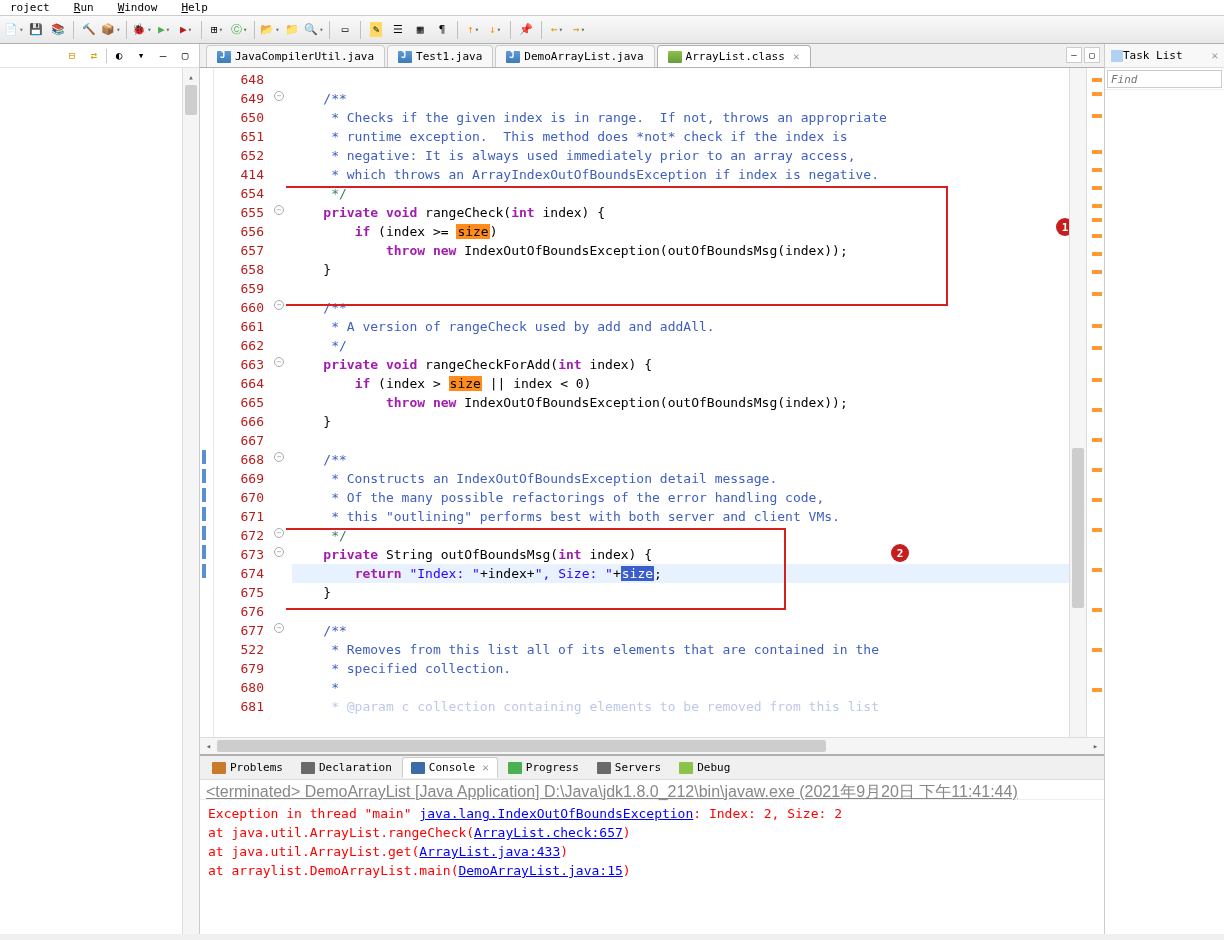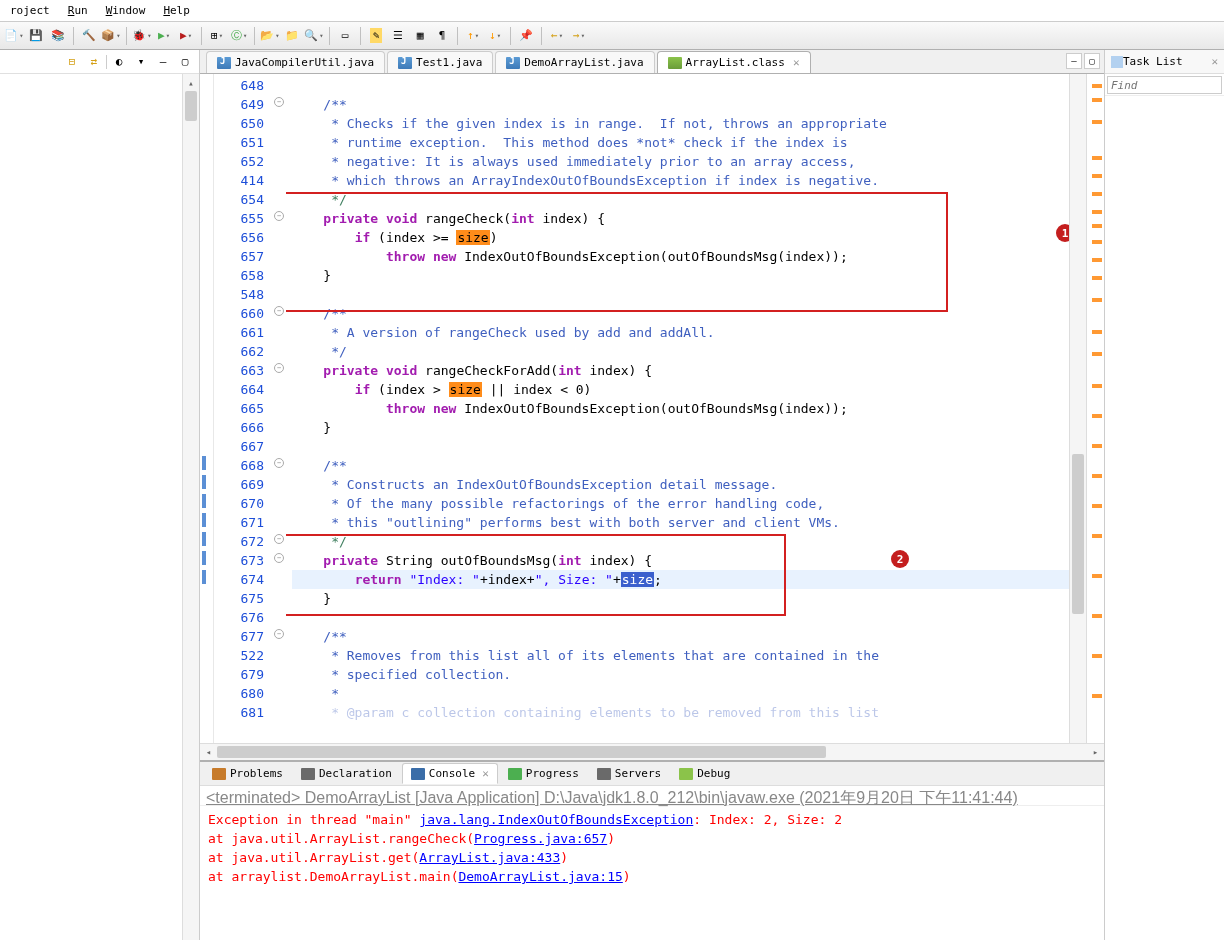--- a/index.html
+++ b/index.html
@@ -1,18 +1,18 @@
 <!DOCTYPE html>
 <html><head>
 <meta charset="utf-8">
 <style>
 * { margin: 0; padding: 0; box-sizing: border-box; font-family: "Microsoft YaHei", "Consolas", monospace; }
 body { background: #f0f0f0; font-size: 12px; overflow: hidden; width: 1224px; height: 940px; }
 
-.menubar { background: #fff; height: 22px; border-bottom: 1px solid #ccc; display: flex; align-items: center; padding-left: 2px; gap: 2px; font-family: Tahoma, sans-serif; font-size: 11px; }
+.menubar { background: #fff; height: 16px; border-bottom: 1px solid #ccc; display: flex; align-items: center; padding-left: 2px; gap: 8px; font-family: Tahoma, sans-serif; font-size: 11px; }
 .menubar span { padding: 2px 8px; cursor: pointer; }
 .menubar span u { text-decoration: underline; }
 
 .toolbar { background: linear-gradient(#fafafa, #e8e8e8); height: 28px; border-bottom: 1px solid #b0b0b0; display: flex; align-items: center; padding: 0 4px; gap: 2px; }
 .tbtn { width: 20px; height: 20px; display: inline-flex; align-items: center; justify-content: center; cursor: pointer; border-radius: 2px; }
 .tsep { width: 1px; height: 18px; background: #c0c0c0; margin: 0 3px; }
 .tico { font-size: 11px; }
 .drop::after { content: "▾"; font-size: 7px; margin-left: 1px; color: #666; }
 
 .main-area { display: flex; height: calc(100% - 50px); }
@@ -29,21 +29,21 @@
 .tab.active { background: #fff; border-color: #b0b0b0; }
 .tab-ico { width: 14px; height: 12px; display: inline-block; }
 .jico { background: linear-gradient(#5b9bd5, #3d7ab8); border-radius: 1px; position: relative; }
 .jico::after { content: "J"; position: absolute; top: -1px; left: 3px; font-size: 9px; color: #fff; font-weight: bold; }
 .cico { background: linear-gradient(#8bc34a, #6a9c3a); border-radius: 1px; }
 .tab .x { font-size: 11px; color: #999; margin-left: 4px; }
 .tabs-right { position: absolute; right: 4px; top: 3px; display: flex; gap: 2px; }
 .tabs-right span { width: 16px; height: 16px; border: 1px solid #ccc; display: inline-flex; align-items: center; justify-content: center; font-size: 9px; background: #fff; cursor: pointer; }
 
 .editor-wrap { flex: 1; display: flex; position: relative; min-height: 0; }
-.line-numbers { width: 58px; background: #fff; text-align: right; padding: 2px 8px 2px 2px; color: #1d4ed8; font-family: Consolas, monospace; font-size: 13px; line-height: 19px; user-select: none; }
+.line-numbers { width: 58px; background: #fff; text-align: right; padding: 2px 8px 2px 2px; color: #b91c1c; font-family: Consolas, monospace; font-size: 13px; line-height: 19px; user-select: none; }
 .fold-col { width: 14px; background: #fff; position: relative; }
 .fold-mark { position: absolute; left: 2px; width: 10px; height: 10px; background: #fff; border: 1px solid #aaa; border-radius: 50%; font-size: 7px; text-align: center; line-height: 8px; color: #888; }
 .ann-col { width: 14px; background: #fff; border-right: 1px solid #e8e8e8; position: relative; }
 .ann-mark { position: absolute; left: 2px; width: 4px; height: 14px; background: #5b8fd5; }
 
 .code { flex: 1; padding: 2px 6px; font-family: Consolas, monospace; font-size: 13px; line-height: 19px; white-space: pre; overflow: hidden; position: relative; }
 .code-line { height: 19px; }
 .kw { color: #a21caf; font-weight: bold; }
 .com { color: #3f5fbf; }
 .comg { color: #3f7f5f; }
@@ -244,21 +244,21 @@
           <div>649</div>
           <div>650</div>
           <div>651</div>
           <div>652</div>
           <div>414</div>
           <div>654</div>
           <div>655</div>
           <div>656</div>
           <div>657</div>
           <div>658</div>
-          <div>548</div>
+          <div>659</div>
           <div>660</div>
           <div>661</div>
           <div>662</div>
           <div>663</div>
           <div>664</div>
           <div>665</div>
           <div>666</div>
           <div>667</div>
           <div>668</div>
           <div>669</div>
@@ -349,21 +349,21 @@
             <span>Servers</span>
           </div>
           <div class="btab">
             <span class="bico" style="background:#8bc34a"></span>
             <span>Debug</span>
           </div>
         </div>
       <div class="term-line">&lt;terminated&gt; DemoArrayList [Java Application] D:\Java\jdk1.8.0_212\bin\javaw.exe (2021年9月20日 下午11:41:44)</div>
       <div class="console" id="console">
           <div><span class="cred">Exception in thread "main" </span><span class="cred clink">java.lang.IndexOutOfBoundsException</span><span class="cred">: Index: 2, Size: 2</span></div>
-          <div>        <span class="cred">at java.util.ArrayList.rangeCheck(</span><span class="clink">Progress.java:657</span><span class="cred">)</span></div>
+          <div>        <span class="cred">at java.util.ArrayList.rangeCheck(</span><span class="clink">ArrayList.check:657</span><span class="cred">)</span></div>
           <div>        <span class="cred">at java.util.ArrayList.get(</span><span class="clink">ArrayList.java:433</span><span class="cred">)</span></div>
           <div>        <span class="cred">at arraylist.DemoArrayList.main(</span><span class="clink">DemoArrayList.java:15</span><span class="cred">)</span></div>
         </div>
     </div>
   </div>
 
   <div class="right-panel">
     <div class="rtab">
       <span class="tico" style="width:12px;height:12px;background:#b3d1f0;display:inline-block"></span>
       <span>Task List</span>

